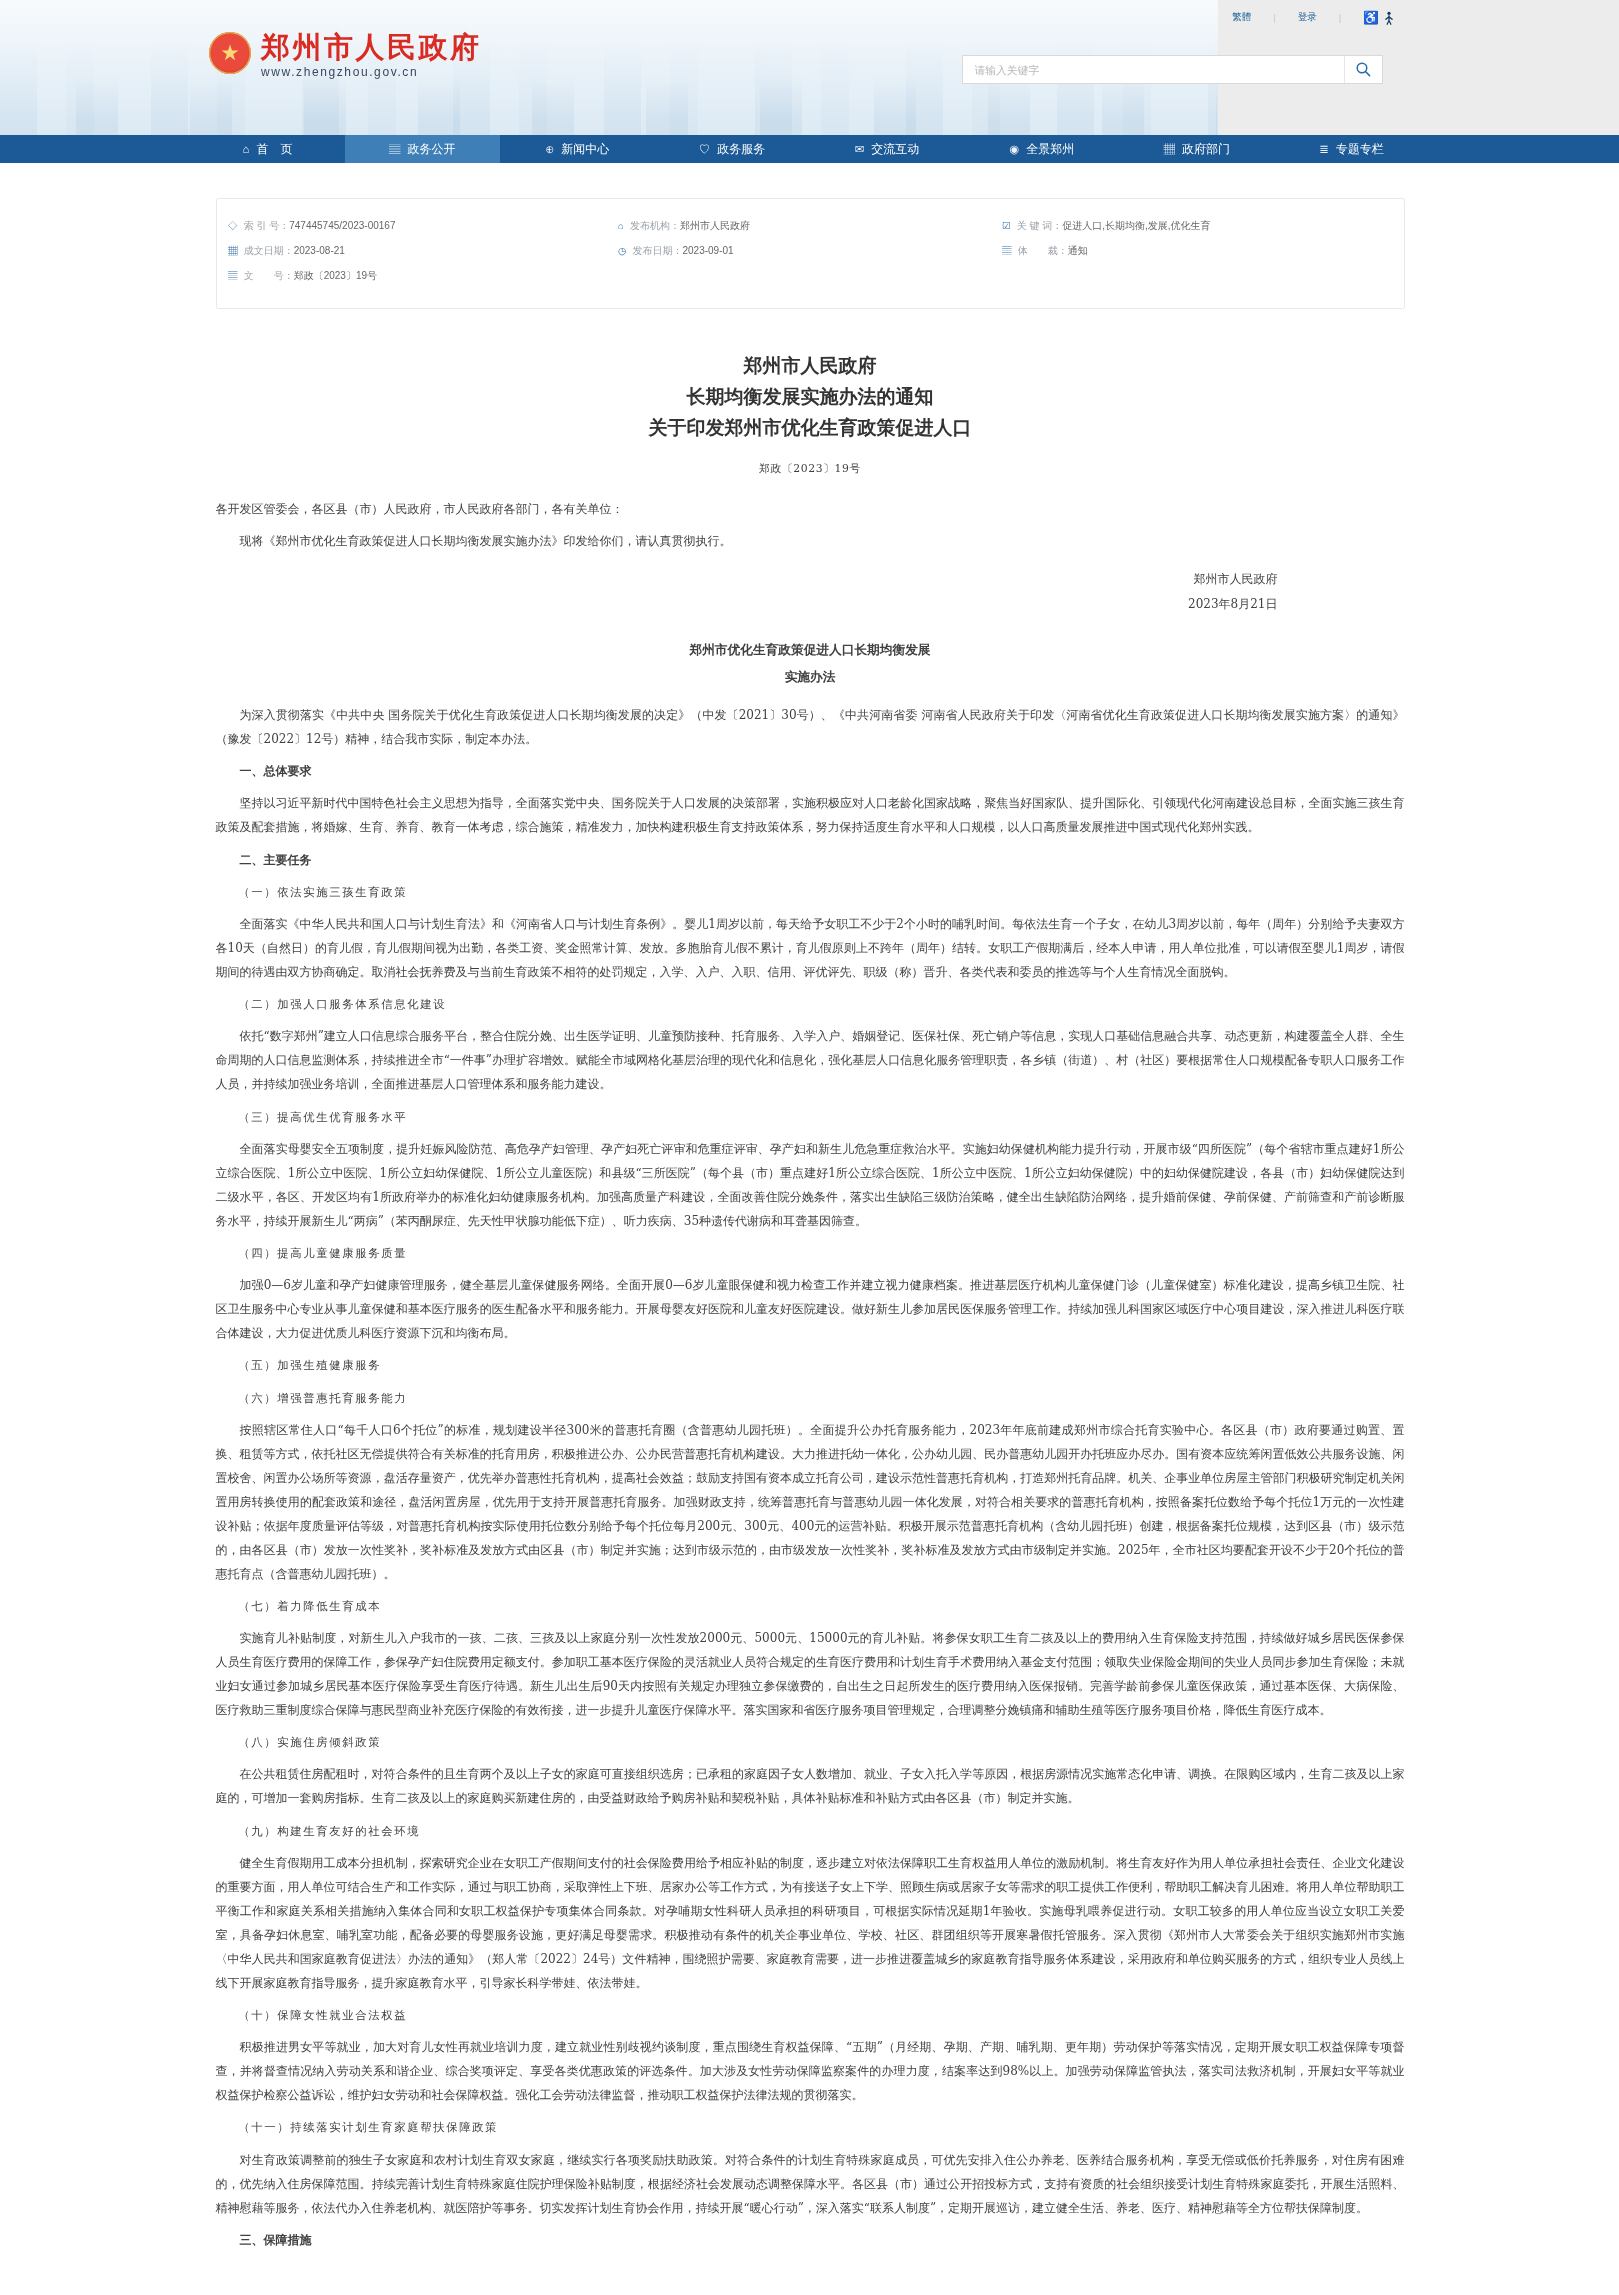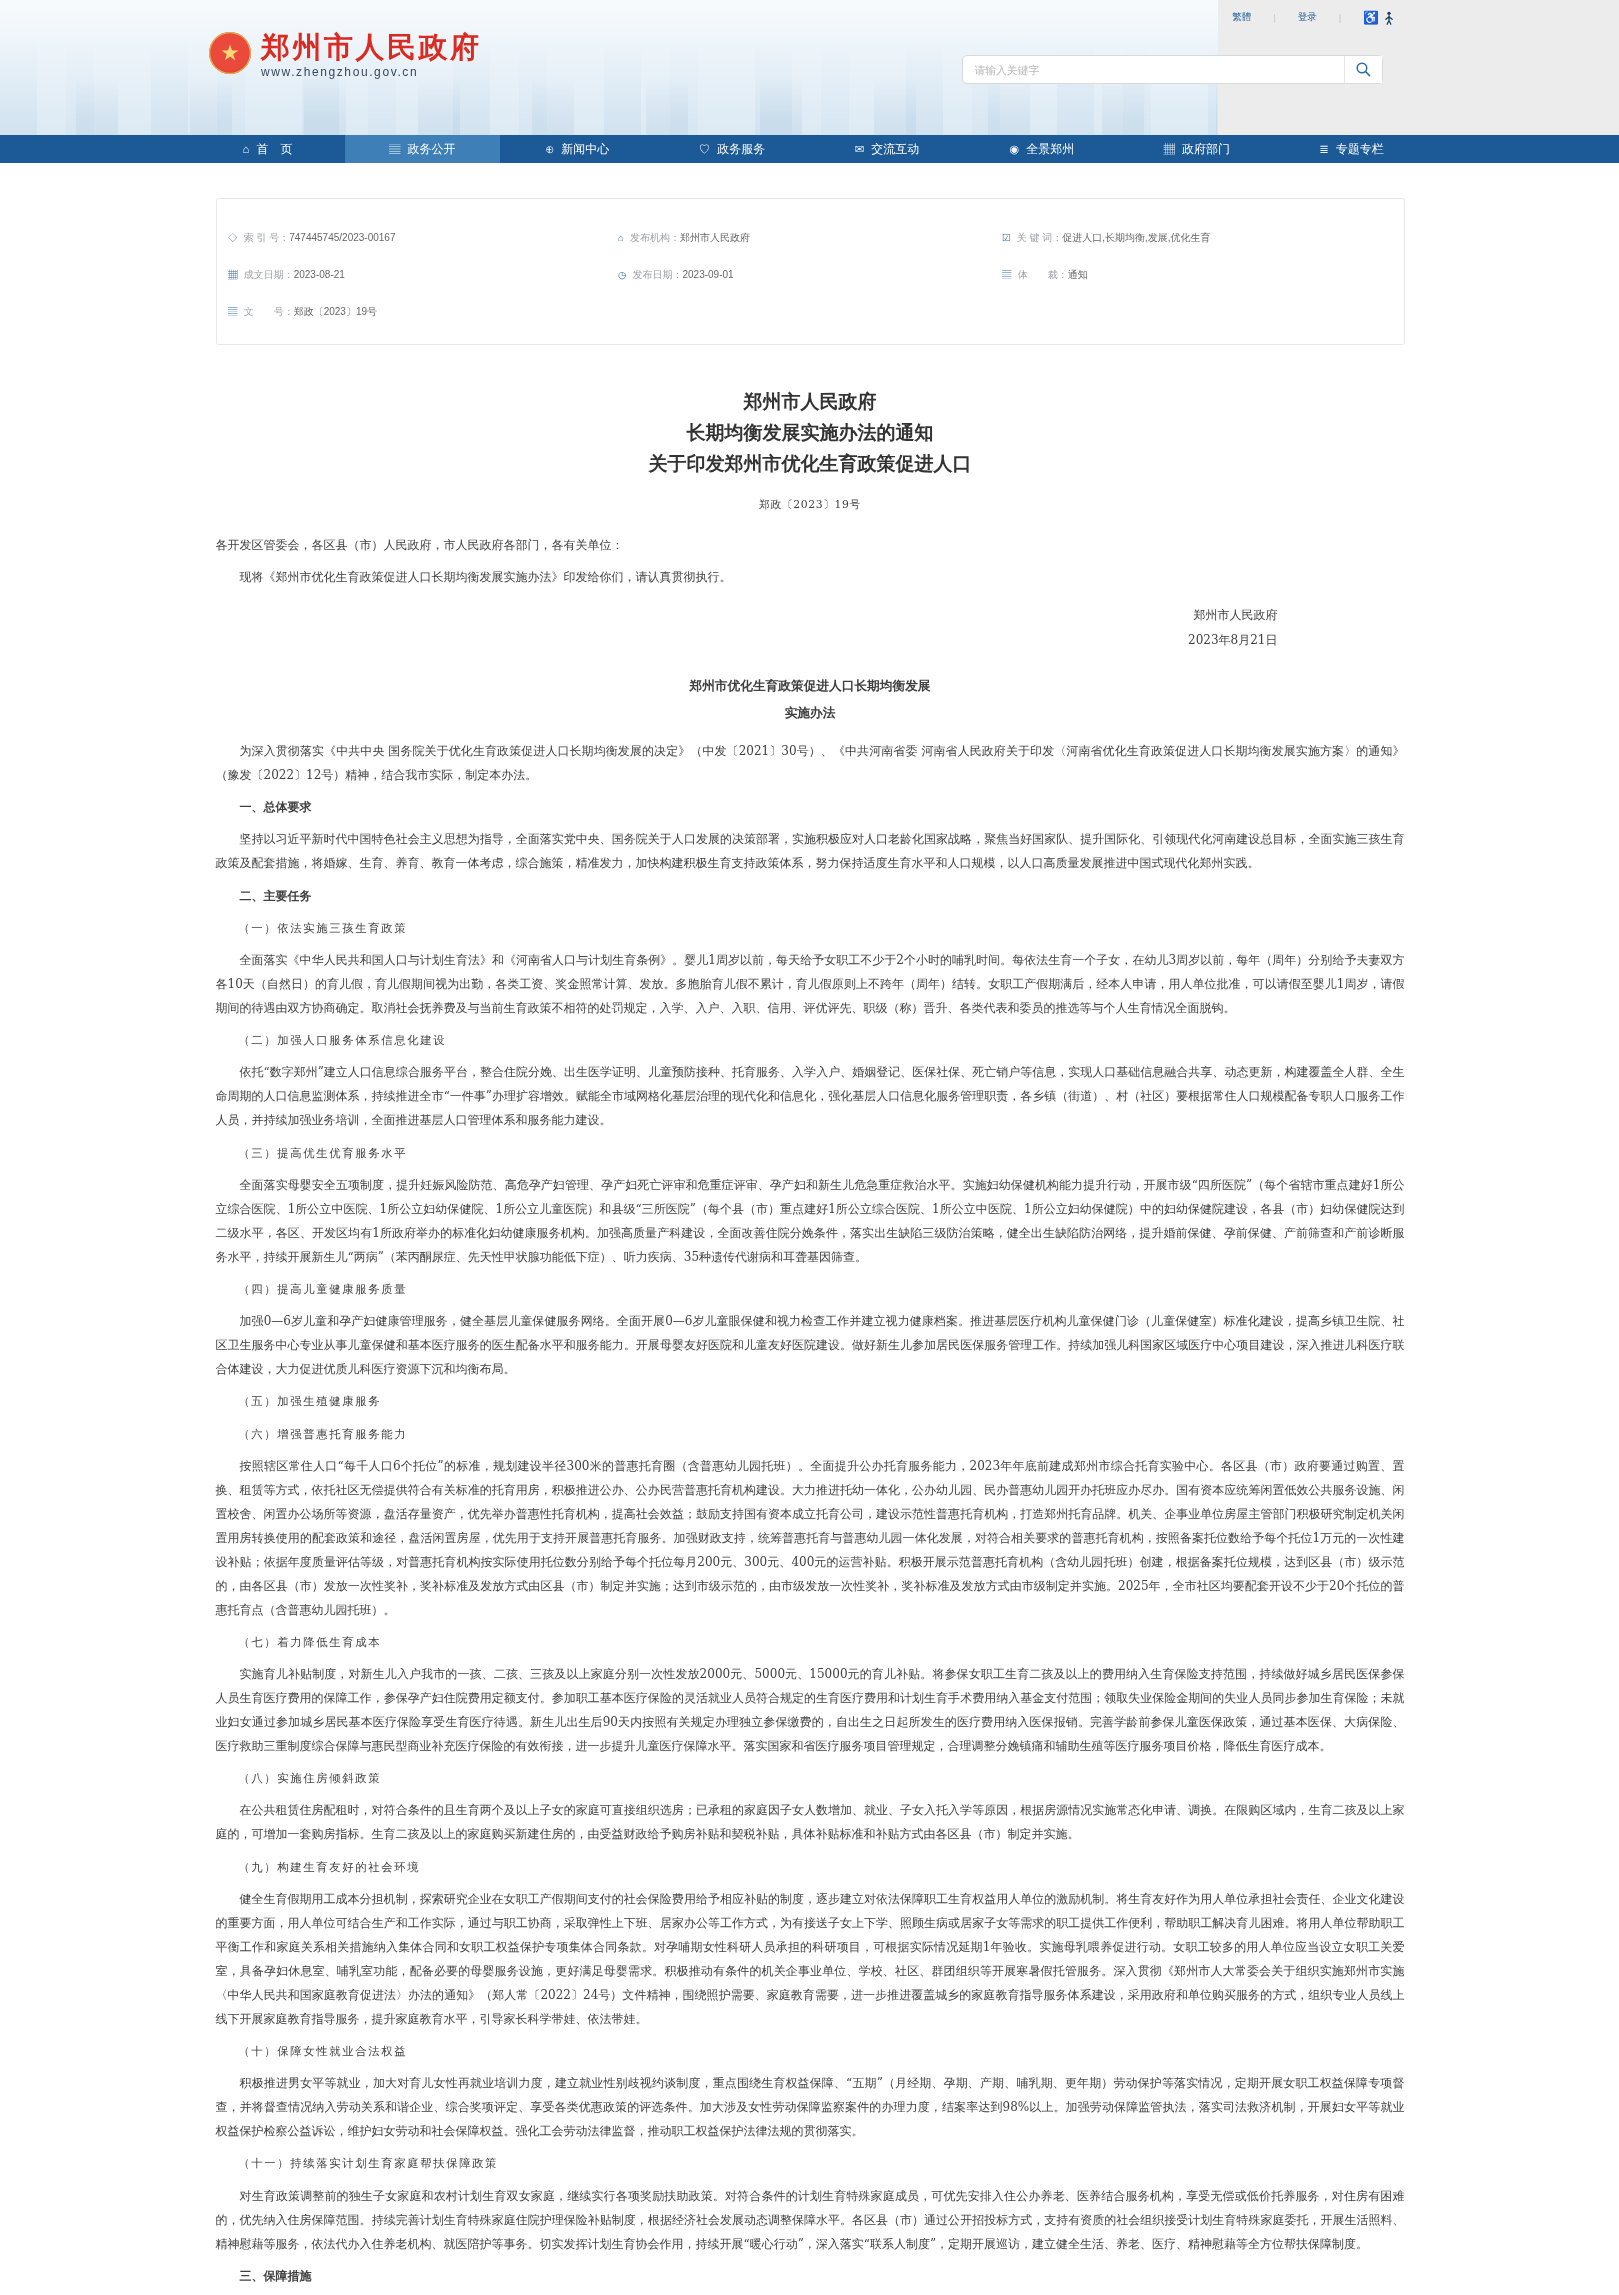--- a/index.html
+++ b/index.html
@@ -15,37 +15,37 @@
     -webkit-mask-image:linear-gradient(180deg,transparent,#000 70%);mask-image:linear-gradient(180deg,transparent,#000 70%);}
   .top-links{position:absolute;top:10px;right:226px;display:flex;align-items:center;gap:22px;font-size:9.5px;color:#1b5a96;z-index:3;}
   .top-links .lnk{cursor:pointer;color:#1b5a96;text-decoration:none;}
   .top-links .sep{color:#c6c6c6;}
   .acc{color:#12395e;display:flex;align-items:center;gap:5px;}
   .acc .wc{font-size:12.7px;cursor:pointer;}
   .logo{position:absolute;left:209px;top:32px;display:flex;align-items:flex-start;gap:10px;z-index:3;}
   .emblem{width:42px;height:42px;border-radius:50%;background:radial-gradient(circle at 50% 44%,#e94a3b 0 60%,#cf271d 100%);display:flex;align-items:center;justify-content:center;color:#f7d978;font-size:19px;box-shadow:inset 0 0 0 1.3px #e4b04c;}
   .logo-cn{font-family:"DejaVu Serif",serif;font-weight:700;font-size:29px;color:#d92b21;letter-spacing:2.5px;line-height:1.05;}
   .logo-en{margin-top:3px;font-size:12px;color:#39485a;letter-spacing:1.6px;}
-  .search{position:absolute;left:962px;top:55px;width:421px;height:29px;background:#fff;border:0.6px solid #d9d9d9;border-radius:5px;display:flex;align-items:stretch;z-index:4;box-sizing:border-box;}
+  .search{position:absolute;left:962px;top:55px;width:421px;height:29px;background:#fff;border:0.6px solid #d9d9d9;border-radius:0;display:flex;align-items:stretch;z-index:4;box-sizing:border-box;}
   .search input{flex:1;border:0;outline:0;padding:0 11.4px;font-size:10.8px;color:#333;background:transparent;font-family:"Liberation Sans",sans-serif;}
   .search input::placeholder{color:#b8b8b8;}
   .search-btn{width:37px;border-left:0.6px solid #e6e6e6;display:flex;align-items:center;justify-content:center;cursor:pointer;background:#fff;}
   
   .navbar{height:28px;background:#1b5a96;}
   .nav-inner{margin-left:190px;width:1239px;height:100%;display:flex;}
   .nav-item{flex:1;display:flex;align-items:center;justify-content:center;gap:7px;color:#fff;font-size:12px;cursor:pointer;white-space:nowrap;}
   .nav-item.active{background:#3e7fb7;}
   .nav-ico{font-size:11.4px;opacity:.95;}
   
   .content{width:1189px;margin:0 auto;}
   .meta-card{margin-top:35px;border:0.6px solid #e8e8e8;border-radius:2.5px;padding:20px 12.7px 25px 11.4px;display:grid;grid-template-columns:390px 384px 1fr;box-sizing:border-box;}
   .meta-col{display:flex;flex-direction:column;gap:10.8px;}
   .meta-row{display:flex;align-items:baseline;font-size:10px;line-height:14px;}
   .mi{color:#2f6ea8;margin-right:6.3px;font-size:9.5px;}
-  .ml{color:#9aa1a8;white-space:pre;margin-top:12px;}
+  .ml{color:#9aa1a8;white-space:pre;}
   .mv{color:#666;}
   .doc-title{margin-top:41px;text-align:center;font-family:"DejaVu Serif",serif;font-weight:700;font-size:19px;line-height:31px;color:#333;}
   .doc-num{margin-top:19px;text-align:center;font-family:"DejaVu Serif",serif;font-size:10.8px;color:#3d3d3d;letter-spacing:0.6px;}
   .doc-body{margin-top:21.6px;font-family:"DejaVu Serif",serif;font-size:12px;line-height:24px;color:#404040;text-align:justify;}
   .doc-body p{margin:8.2px 0;}
   .salutation{text-indent:0;}
   .indent{text-indent:2em;}
   .sign-block{text-align:right;padding-right:127px;line-height:25px;margin:14px 0 9px;}
   .subtitle{text-align:center;font-weight:700;font-size:12.7px;line-height:27px;margin:19px 0 12.7px;}
   .doc-body .p{text-indent:2em;}

